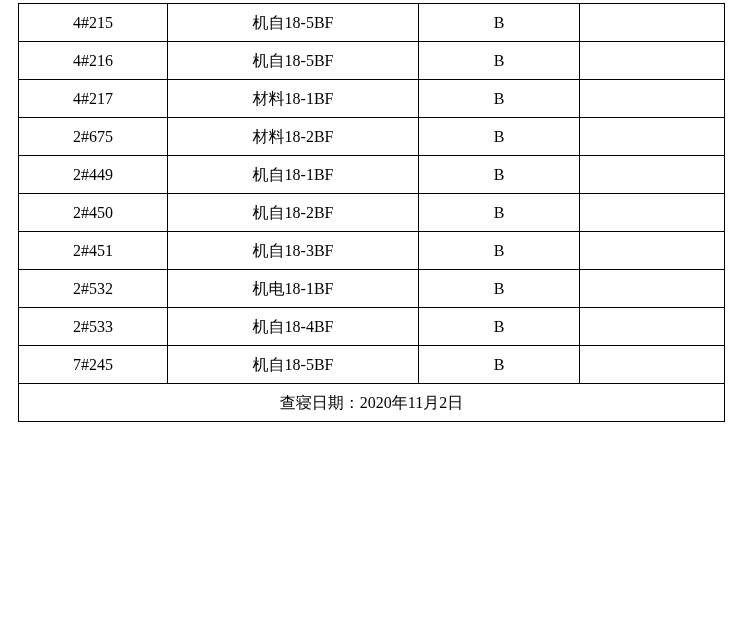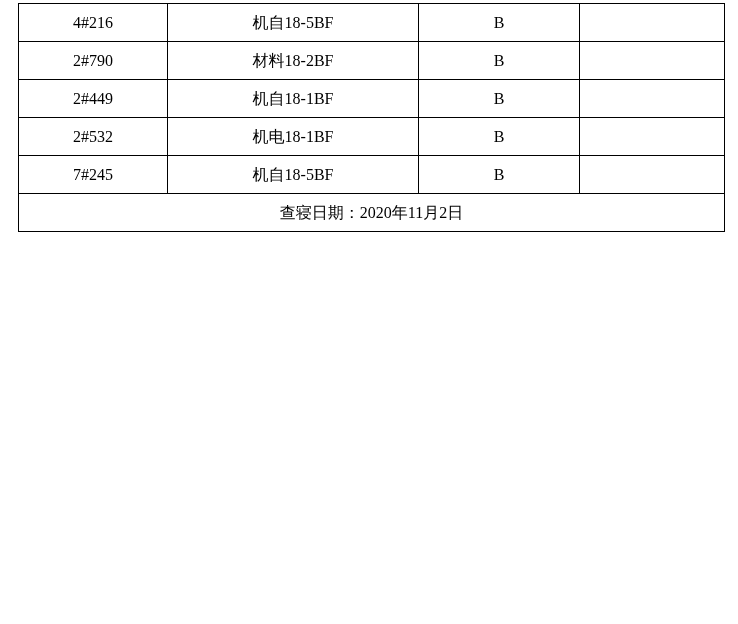--- a/index.html
+++ b/index.html
@@ -46,57 +46,87 @@
     text-align: center;
   }
 </style>
 </head>
 <body>
 
 <div class="sheet">
   <table class="dorm-table">
     <tbody>
 
+      <tr>
+        <td class="col-room">4#215</td>
+        <td class="col-class">机自18-5BF</td>
+        <td class="col-grade">B</td>
+        <td class="col-note"></td>
+      </tr>
 
       <tr>
         <td class="col-room">4#216</td>
         <td class="col-class">机自18-5BF</td>
         <td class="col-grade">B</td>
         <td class="col-note"></td>
       </tr>
 
+      <tr>
+        <td class="col-room">4#217</td>
+        <td class="col-class">材料18-1BF</td>
+        <td class="col-grade">B</td>
+        <td class="col-note"></td>
+      </tr>
 
 
 
       <tr>
-        <td class="col-room">2#790</td>
+        <td class="col-room">2#675</td>
         <td class="col-class">材料18-2BF</td>
         <td class="col-grade">B</td>
         <td class="col-note"></td>
       </tr>
 
 
 
       <tr>
         <td class="col-room">2#449</td>
         <td class="col-class">机自18-1BF</td>
         <td class="col-grade">B</td>
         <td class="col-note"></td>
       </tr>
 
+      <tr>
+        <td class="col-room">2#450</td>
+        <td class="col-class">机自18-2BF</td>
+        <td class="col-grade">B</td>
+        <td class="col-note"></td>
+      </tr>
 
+      <tr>
+        <td class="col-room">2#451</td>
+        <td class="col-class">机自18-3BF</td>
+        <td class="col-grade">B</td>
+        <td class="col-note"></td>
+      </tr>
 
 
       <tr>
         <td class="col-room">2#532</td>
         <td class="col-class">机电18-1BF</td>
         <td class="col-grade">B</td>
         <td class="col-note"></td>
       </tr>
 
+      <tr>
+        <td class="col-room">2#533</td>
+        <td class="col-class">机自18-4BF</td>
+        <td class="col-grade">B</td>
+        <td class="col-note"></td>
+      </tr>
 
 
       <tr>
         <td class="col-room">7#245</td>
         <td class="col-class">机自18-5BF</td>
         <td class="col-grade">B</td>
         <td class="col-note"></td>
       </tr>
 
       <tr>

